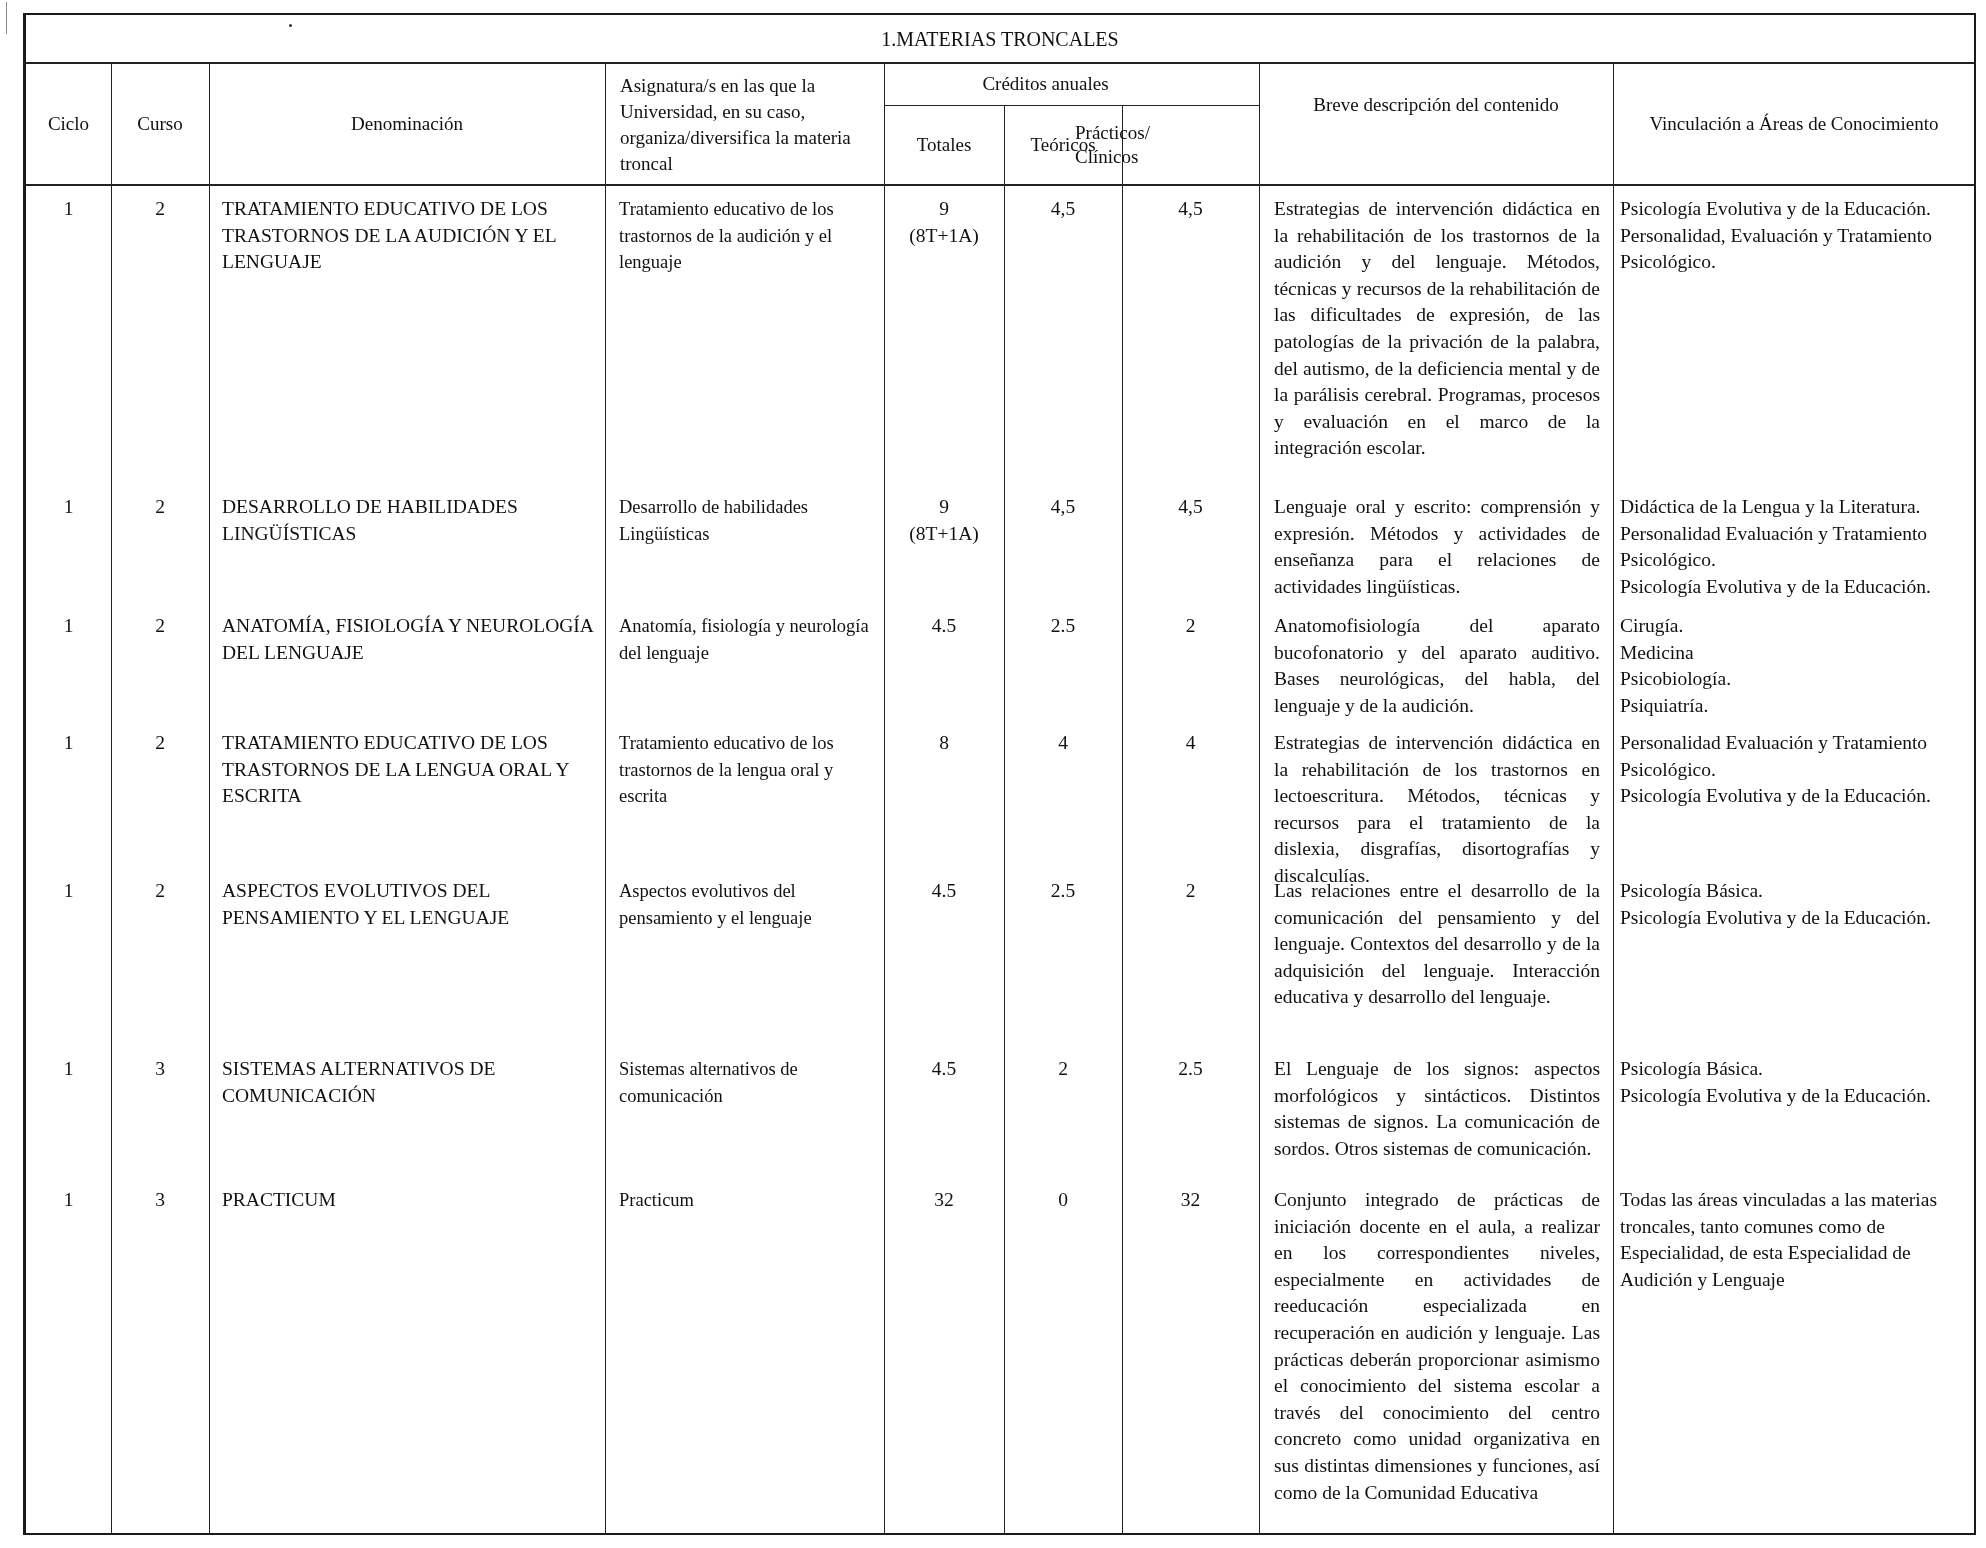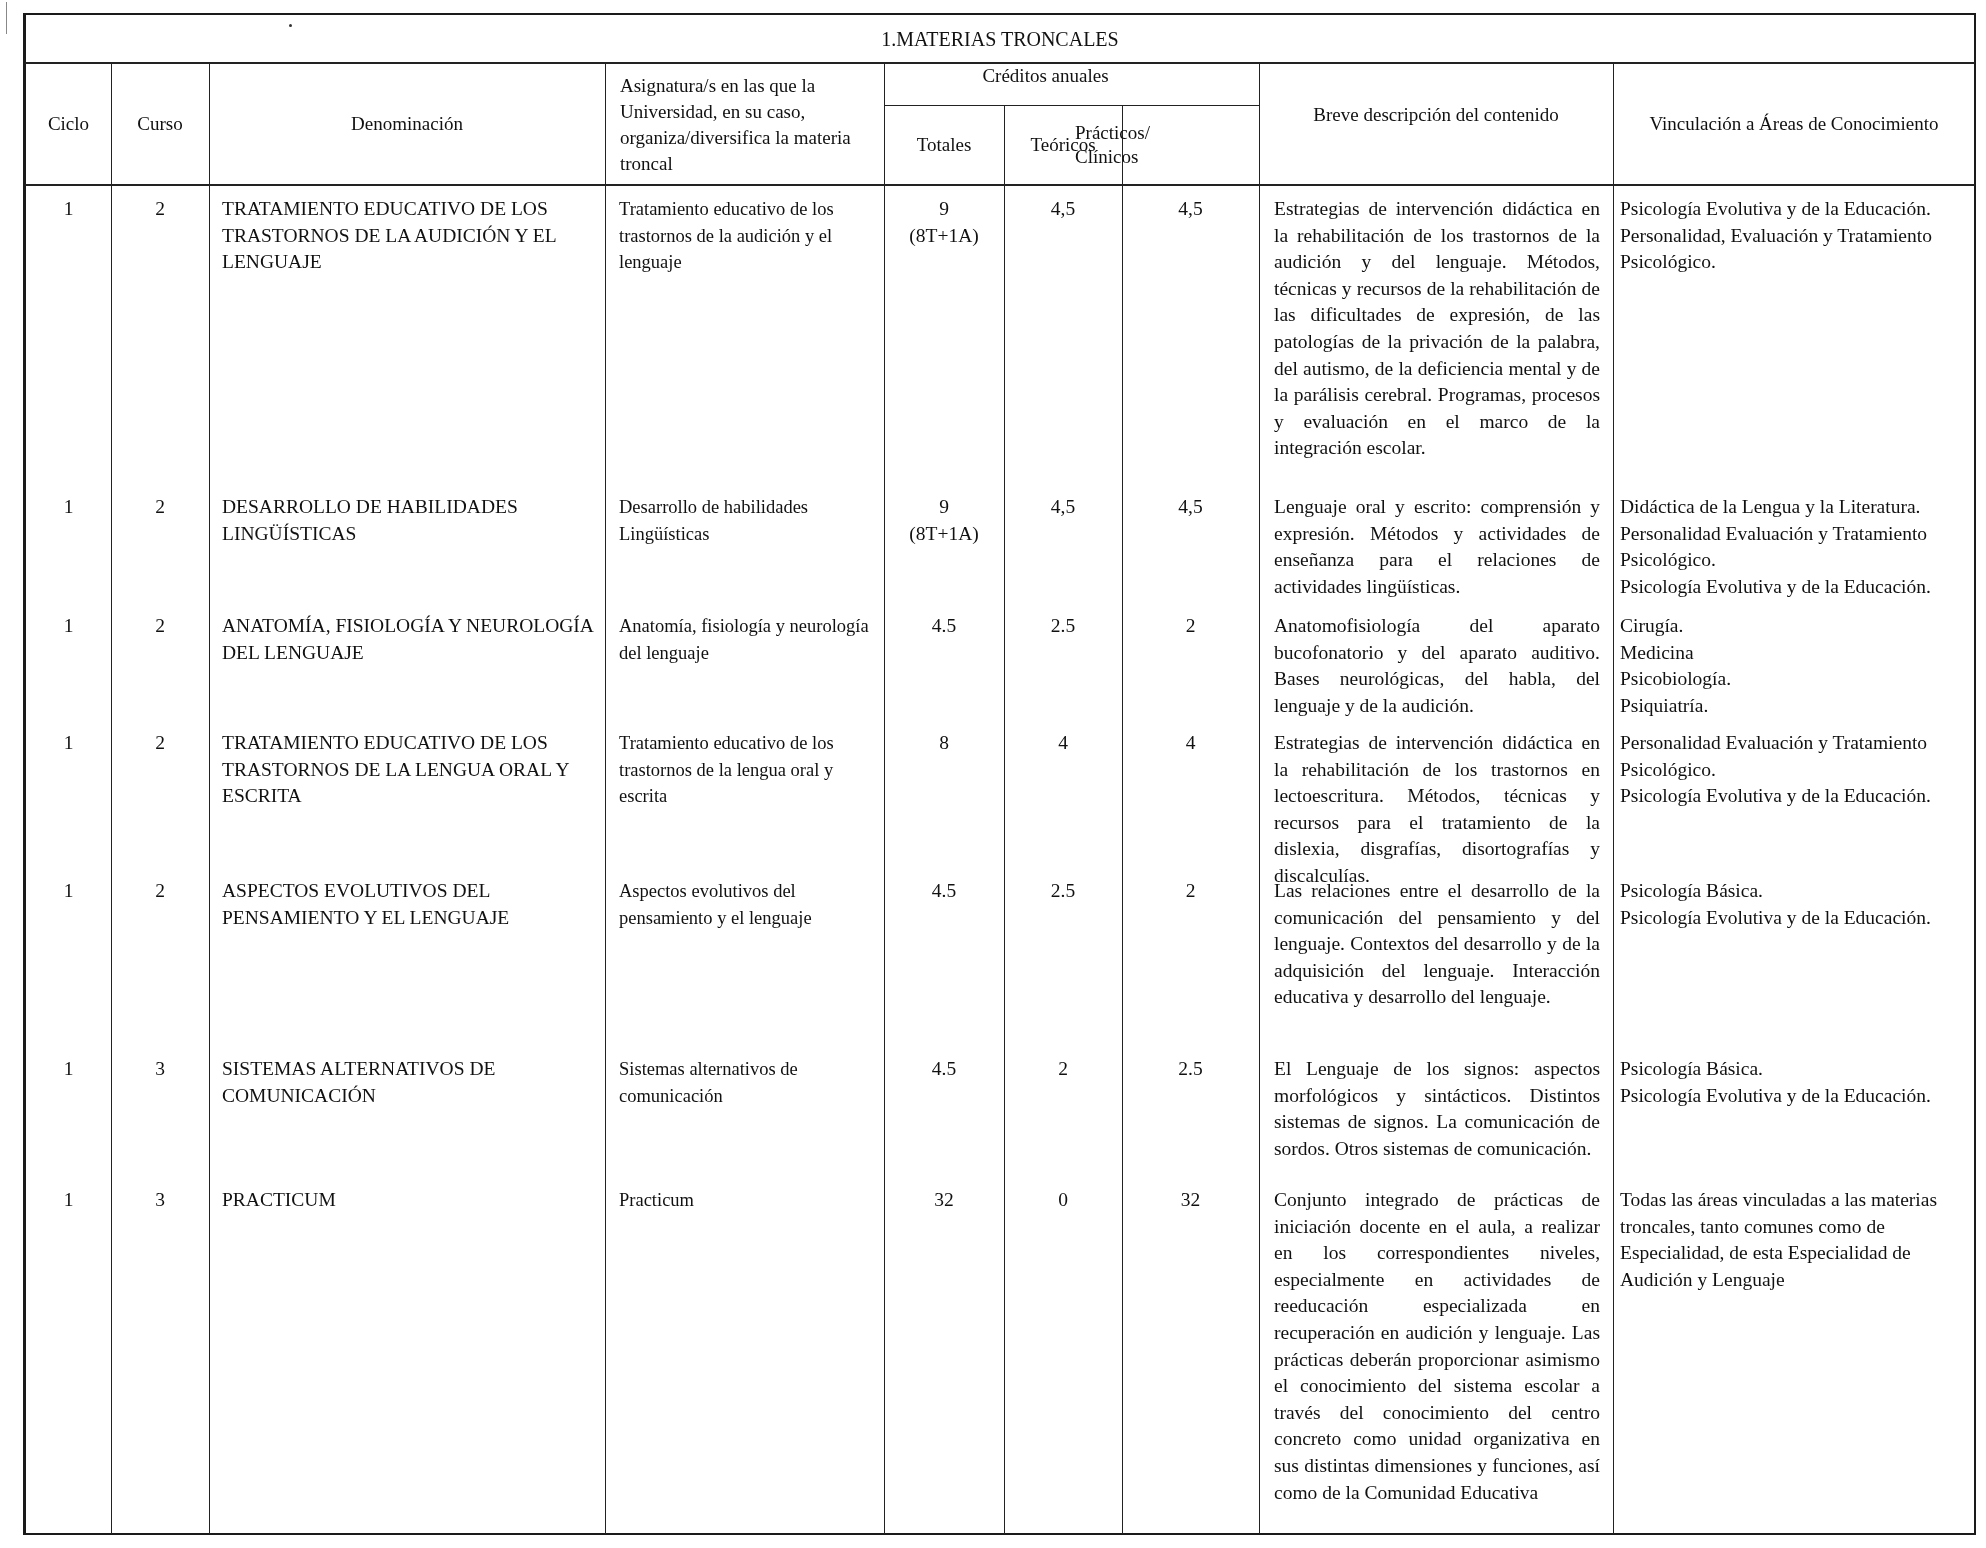--- a/index.html
+++ b/index.html
@@ -40,25 +40,25 @@
 <div class="vline" style="left:884px; top:63px; height:1471px;"></div>
 <div class="vline" style="left:1004px; top:106px; height:1428px;"></div>
 <div class="vline" style="left:1122px; top:106px; height:1428px;"></div>
 <div class="vline" style="left:1259px; top:63px; height:1471px;"></div>
 <div class="vline" style="left:1613px; top:63px; height:1471px;"></div>
 
 <div class="cell hdr" style="left:26px; top:63px; width:85px; height:121px;">Ciclo</div>
 <div class="cell hdr" style="left:111px; top:63px; width:98px; height:121px;">Curso</div>
 <div class="cell hdr" style="left:209px; top:63px; width:396px; height:121px;">Denominación</div>
 <div class="cell hdr" style="left:620px; top:66px; width:250px; height:118px; line-height:26px;">Asignatura/s en las que la Universidad, en su caso, organiza/diversifica la materia troncal</div>
-<div class="cell hdr" style="left:884px; top:55px; width:323px; height:42px;">Créditos anuales</div>
+<div class="cell hdr" style="left:884px; top:63px; width:323px; height:42px;">Créditos anuales</div>
 <div class="cell hdr" style="left:884px; top:106px; width:120px; height:78px;">Totales</div>
 <div class="cell hdr" style="left:1004px; top:106px; width:118px; height:78px;">Teóricos</div>
 <div class="cell hdr" style="left:1075px; top:106px; width:100px; height:78px;">Prácticos/ Clínicos</div>
-<div class="cell hdr" style="left:1259px; top:63px; width:354px; height:104px;">Breve descripción del contenido</div>
+<div class="cell hdr" style="left:1259px; top:53px; width:354px; height:104px;">Breve descripción del contenido</div>
 <div class="cell hdr" style="left:1613px; top:63px; width:362px; height:121px;">Vinculación a Áreas de Conocimiento</div>
 
 <div id="rows">
     <div>
       <div class="cell center" style="left: 26px; top: 196px; width: 85px;">1</div>
       <div class="cell center" style="left: 111px; top: 196px; width: 98px;">2</div>
       <div class="cell " style="left: 222px; top: 196px; width: 378px;">TRATAMIENTO EDUCATIVO DE LOS TRASTORNOS DE LA AUDICIÓN Y EL LENGUAJE</div>
       <div class="cell " style="left: 619px; top: 196px; width: 262px; font-size: 18.5px;">Tratamiento educativo de los trastornos de la audición y el lenguaje</div>
       <div class="cell center" style="left: 884px; top: 196px; width: 120px;">
         <span class="line">9</span>

